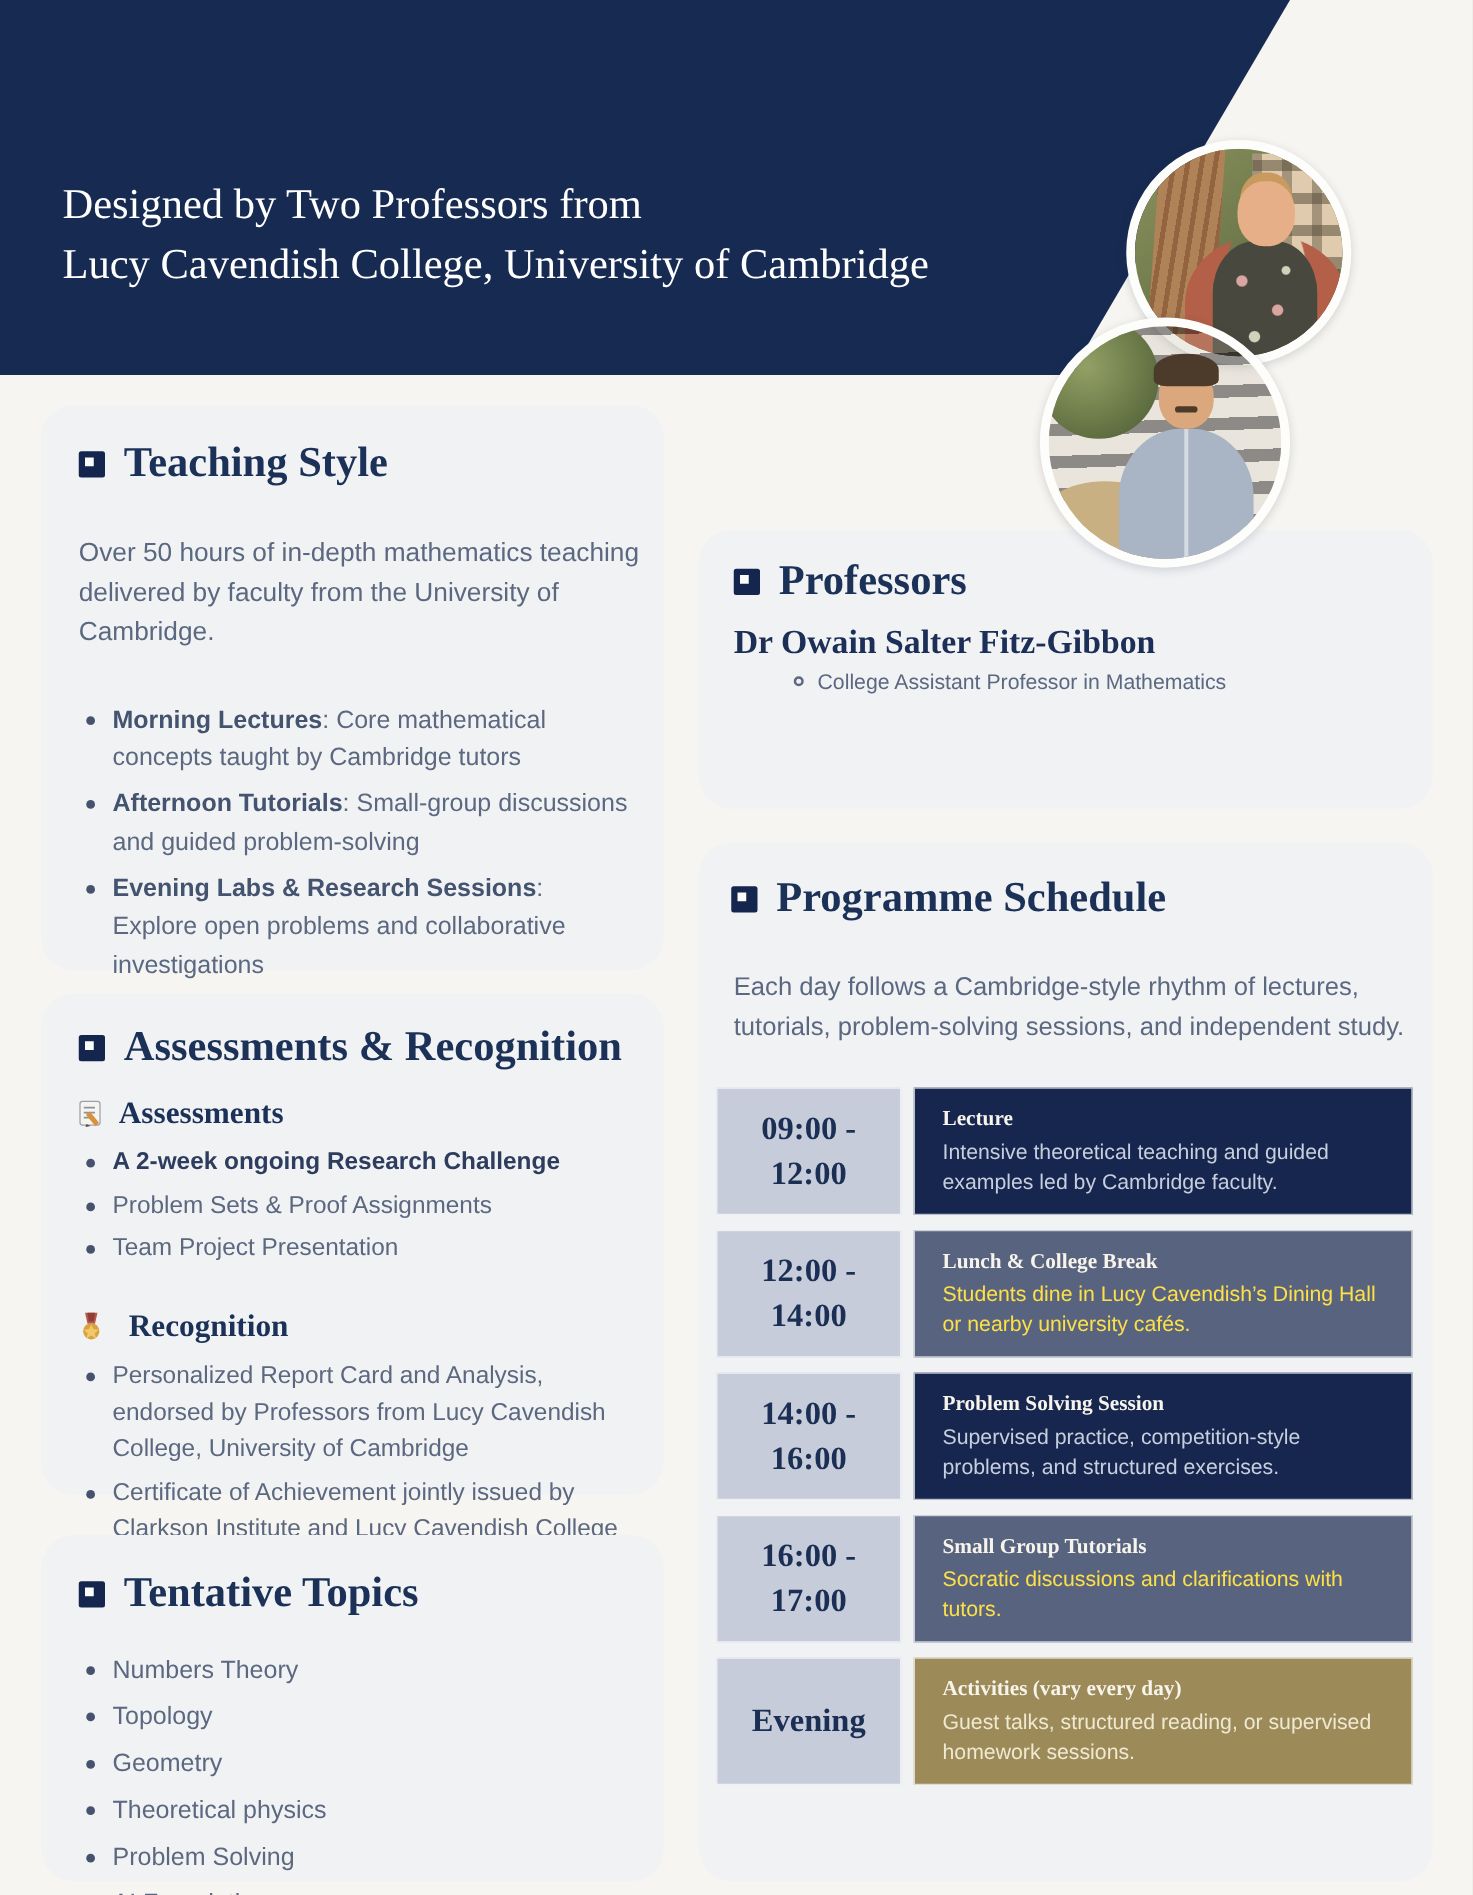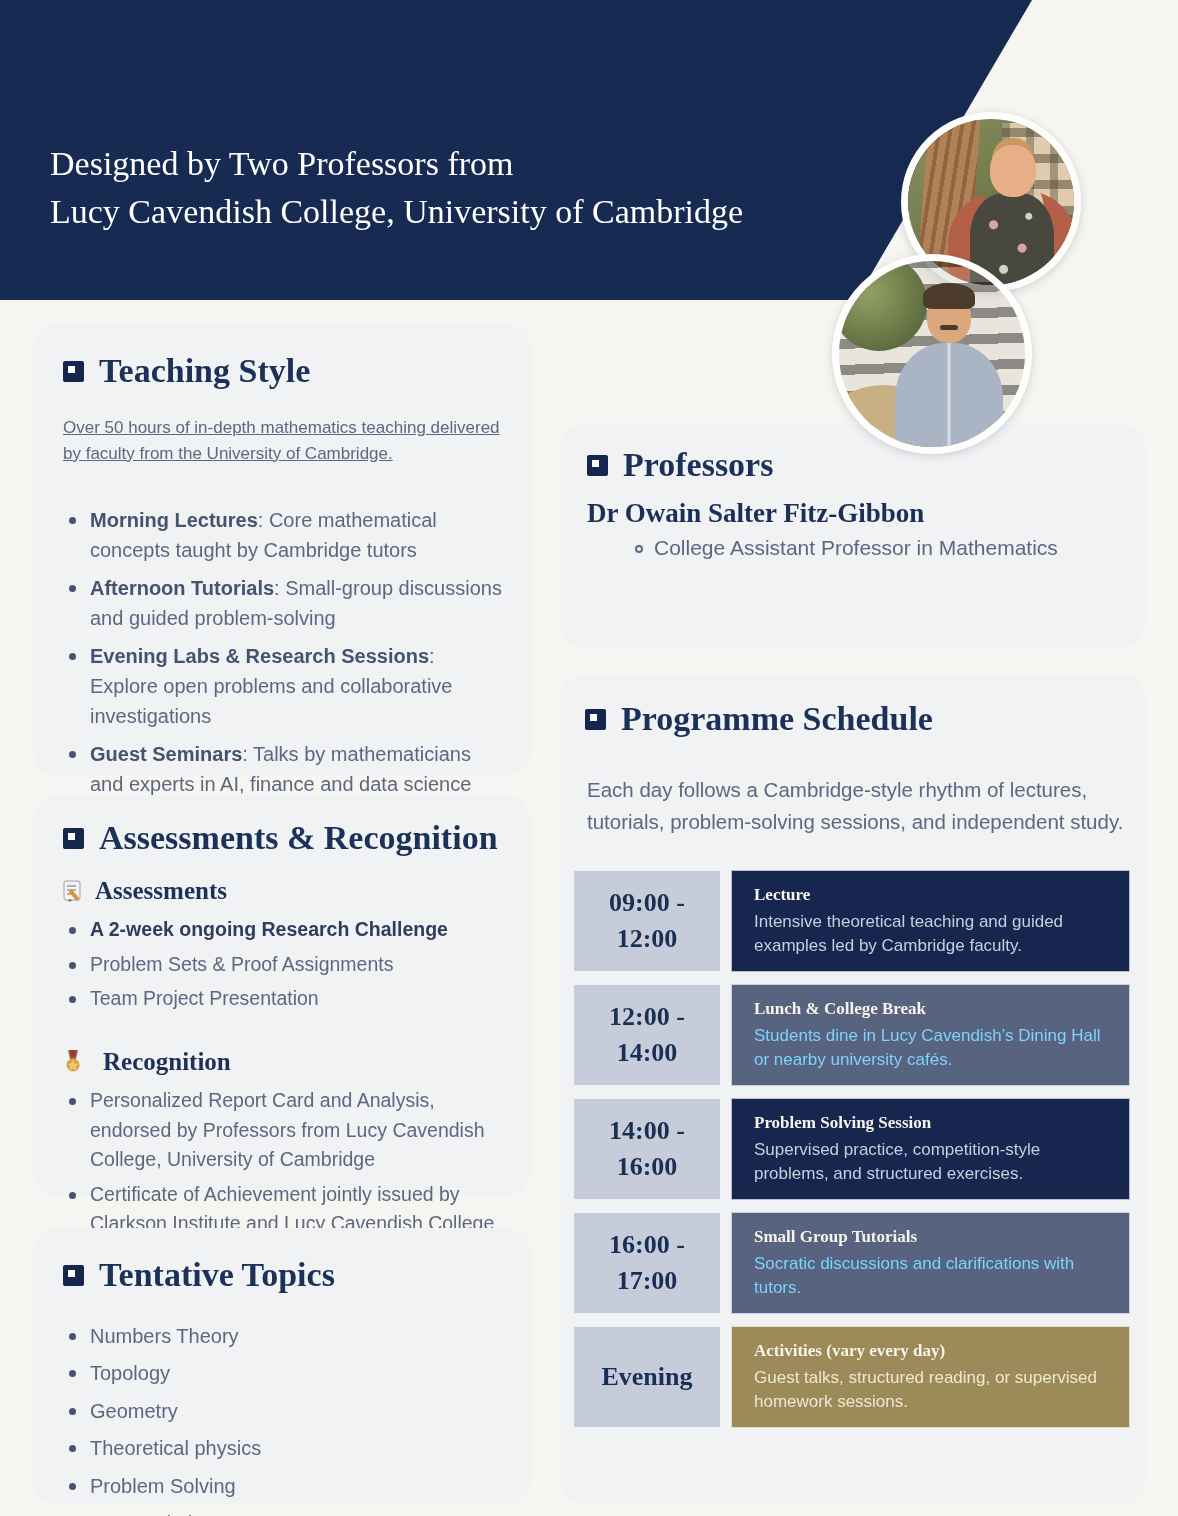--- a/index.html
+++ b/index.html
@@ -72,49 +72,49 @@
       font-family:"Liberation Serif", serif; font-weight:700; font-size:34px; color:#1b3158; }
   .sq { display:inline-block; width:21px; height:21px; flex:0 0 auto;
       background:#fbfbf9; border:5px solid #14264d; border-right-width:9px; border-bottom-width:9px; border-radius:2px; }
   .body-text { color:#5b6880; }
   ul.dots { list-style:none; }
   ul.dots li { position:relative; padding-left:27px; font-size:20px; line-height:1.52; color:#5b6880; margin-bottom:7px; }
   ul.dots li::before { content:""; position:absolute; left:6px; top:12px; width:7px; height:7px; border-radius:50%; background:#47536e; }
   .lead { font-weight:700; color:#44536f; }
   
   .card-teaching { left:33px; top:324px; width:498px; height:452px; padding:28px 26px 0 30px; }
-  .card-teaching .intro { margin-top:25px; font-size:17px; line-height:1.5; width:452px;text-decoration:underline; }
+  .card-teaching .intro { margin-top:37px; font-size:21px; line-height:1.5; width:452px; }
   .card-teaching ul { margin-top:39px; }
   .card-assess { left:33px; top:795px; width:498px; height:401px; padding:24px 26px 0 30px; }
   .sub-head { display:flex; align-items:center; gap:10px; margin:20px 0 10px 0;
       font-family:"Liberation Serif", serif; font-weight:700; font-size:25px; color:#1b3158; }
   .sub-head svg { flex:0 0 auto; }
   .card-assess ul.dots li { font-size:19.5px; margin-bottom:5px; }
   .card-assess ul.dots li.strong { font-weight:700; color:#2e3c5e; }
   .card-topics { left:33px; top:1228px; width:498px; height:277px; padding:28px 26px 0 30px; }
   .card-topics ul { margin-top:27px; }
   .card-topics ul.dots li { margin-bottom:7px; }
   
   .card-prof { left:559px; top:424px; width:587px; height:223px; padding:22px 26px 0 28px; }
   .prof-entry { margin-top:14px; }
   .prof-name { font-family:"Liberation Serif", serif; font-weight:700; font-size:27px; color:#1c2f57; }
-  .prof-role { display:flex; align-items:baseline; gap:11px; margin:7px 0 6px 48px; font-size:21px; color:#5b6880; }
+  .prof-role { display:flex; align-items:baseline; gap:11px; margin:7px 0 6px 48px; font-size:17px; color:#5b6880; }
   .circ { display:inline-block; width:8px; height:8px; border:2px solid #5b6880; border-radius:50%; flex:0 0 auto; position:relative; top:-2px; }
   .card-sched { left:559px; top:674px; width:587px; height:831px; padding:26px 16px 0 26px; }
   .sched-intro { margin-top:36px; font-size:20.5px; line-height:1.56; width:540px; margin-left:2px; }
   .sched-table { margin-top:32px; margin-left:-12px; }
   .srow { display:flex; gap:10px; margin-bottom:12px; min-height:102px; }
   .stime { flex:0 0 148px; background:#c6ccd9; display:flex; align-items:center; justify-content:center;
       font-family:"Liberation Serif", serif; font-weight:700; font-size:26px; color:#1b2f55;
       text-align:center; white-space:pre-line; line-height:1.4; border:1px solid rgba(255,255,255,.7); }
   .scell { flex:1 1 auto; padding:14px 22px 12px 22px; border:1px solid rgba(255,255,255,.7); }
   .scell .stitle { font-family:"Liberation Serif", serif; font-weight:700; font-size:17px; color:#f7f4ec; margin-bottom:5px; }
   .scell .sdesc { font-size:17px; line-height:1.42; }
   .srow.navy  .scell { background:#16264e; }  .srow.navy  .sdesc { color:#c7cedd; }
-  .srow.slate .scell { background:#57637f; }  .srow.slate .sdesc { color:#7dd3fc; }
+  .srow.slate .scell { background:#57637f; }  .srow.slate .sdesc { color:#fde047; }
   .srow.gold  .scell { background:#9c8b58; }  .srow.gold  .sdesc { color:#efe8d2; }
 </style>
 </head>
 <body>
 
 <div class="page">
 
   <div class="header"></div>
   <div class="h-sub">Designed by Two Professors from
 Lucy Cavendish College, University of Cambridge</div>

